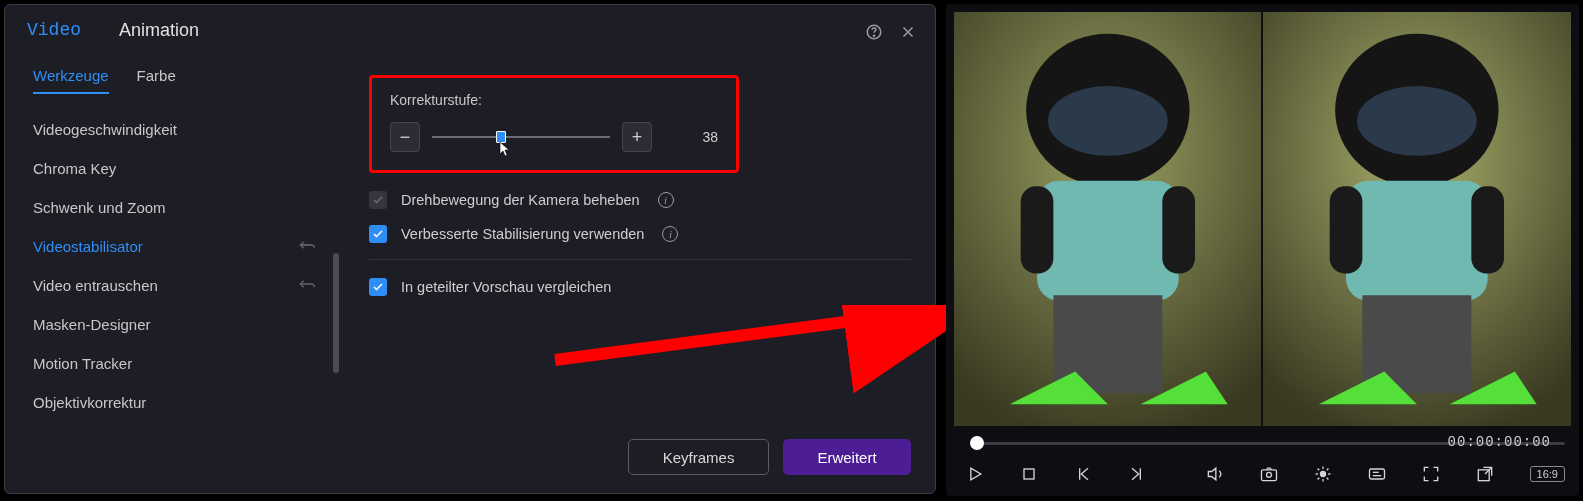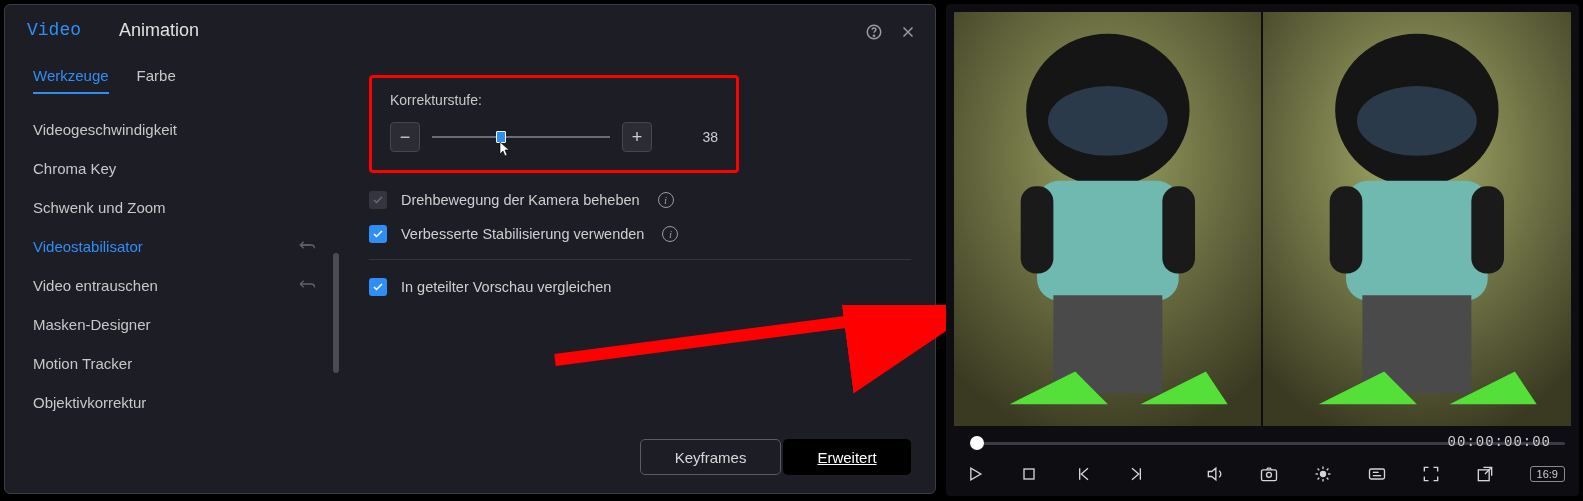--- a/index.html
+++ b/index.html
@@ -32,24 +32,24 @@
   .redbox-label { font-size: 14px; color:#c8c8c8; margin-bottom: 14px; }
   .slider-row { display:flex; align-items:center; gap:12px; }
   .sq-btn { width:30px; height:30px; background:#2b2c36; border:1px solid #45464f; border-radius:4px; display:flex;align-items:center;justify-content:center; color:#d0d0d0; cursor:pointer; font-size:18px; line-height:1; }
   .slider-track { flex:1; height:2px; background:#6a6b75; position:relative; }
   .slider-thumb { position:absolute; top:-5px; width:10px; height:12px; background:#2f8ef5; border:1px solid #fff; border-radius:1px;}
   .cursor-arrow { position:absolute; top:9px; left:2px; }
   .cursor-arrow svg{width:12px;height:16px;}
   .slider-val { width:40px; text-align:right; color:#cfcfcf; font-size:14px; margin-left:14px;}
   .info-icon { width:16px;height:16px;border:1.2px solid #9a9aa2;border-radius:50%;display:inline-flex;align-items:center;justify-content:center;font-size:11px;font-style:italic;font-family:serif;color:#9a9aa2; margin-left:4px; cursor:pointer;}
   .divider { height:1px; background:#33343e; margin: 14px 0 18px 0; }
-  .footer { display:flex; justify-content:flex-end; gap:2px; padding: 0 24px 18px 0; }
+  .footer { display:flex; justify-content:flex-end; gap:14px; padding: 0 24px 18px 0; }
   .btn { height:36px; padding:0 34px; border-radius:5px; font-size:15px; display:flex;align-items:center;justify-content:center; cursor:pointer; }
   .btn-ghost { border:1px solid #5a5b65; color:#d8d8d8; background:transparent;}
-  .btn-primary { background:#000000; color:#fff;text-decoration:underline; }
+  .btn-primary { background:#4c1d95; color:#fff; }
   .red-arrow { position:absolute; left:540px; top:300px; pointer-events:none; }
   .panel-right { flex:1; height:492px; margin:4px 4px 4px 6px; background:#0e0e12; border-radius:4px; position:relative; display:flex; flex-direction:column; }
   .preview { flex:1; margin:8px 8px 0 8px; display:flex; gap:2px; overflow:hidden; border-radius:2px;}
   .preview-half { flex:1; position:relative; overflow:hidden; }
   .preview-half svg{position:absolute;inset:0;width:100%;height:100%;}
   .timeline { height:18px; margin:8px 14px 0 24px; position:relative;padding-left:20px; }
   .timeline-track { position:absolute; top:8px; left:0; right:0; height:3px; background:#3a3b45; border-radius:2px;}
   .timeline-thumb { position:absolute; top:2px; left:0; width:14px;height:14px;background:#fff;border-radius:50%;}
   .timecode { position:absolute; right:14px; top:0; font-family:"Courier New",monospace; font-size:14px; color:#cfcfcf; letter-spacing:1px;}
   .controls { height:44px; display:flex; align-items:center; padding:0 14px; gap:24px; }

